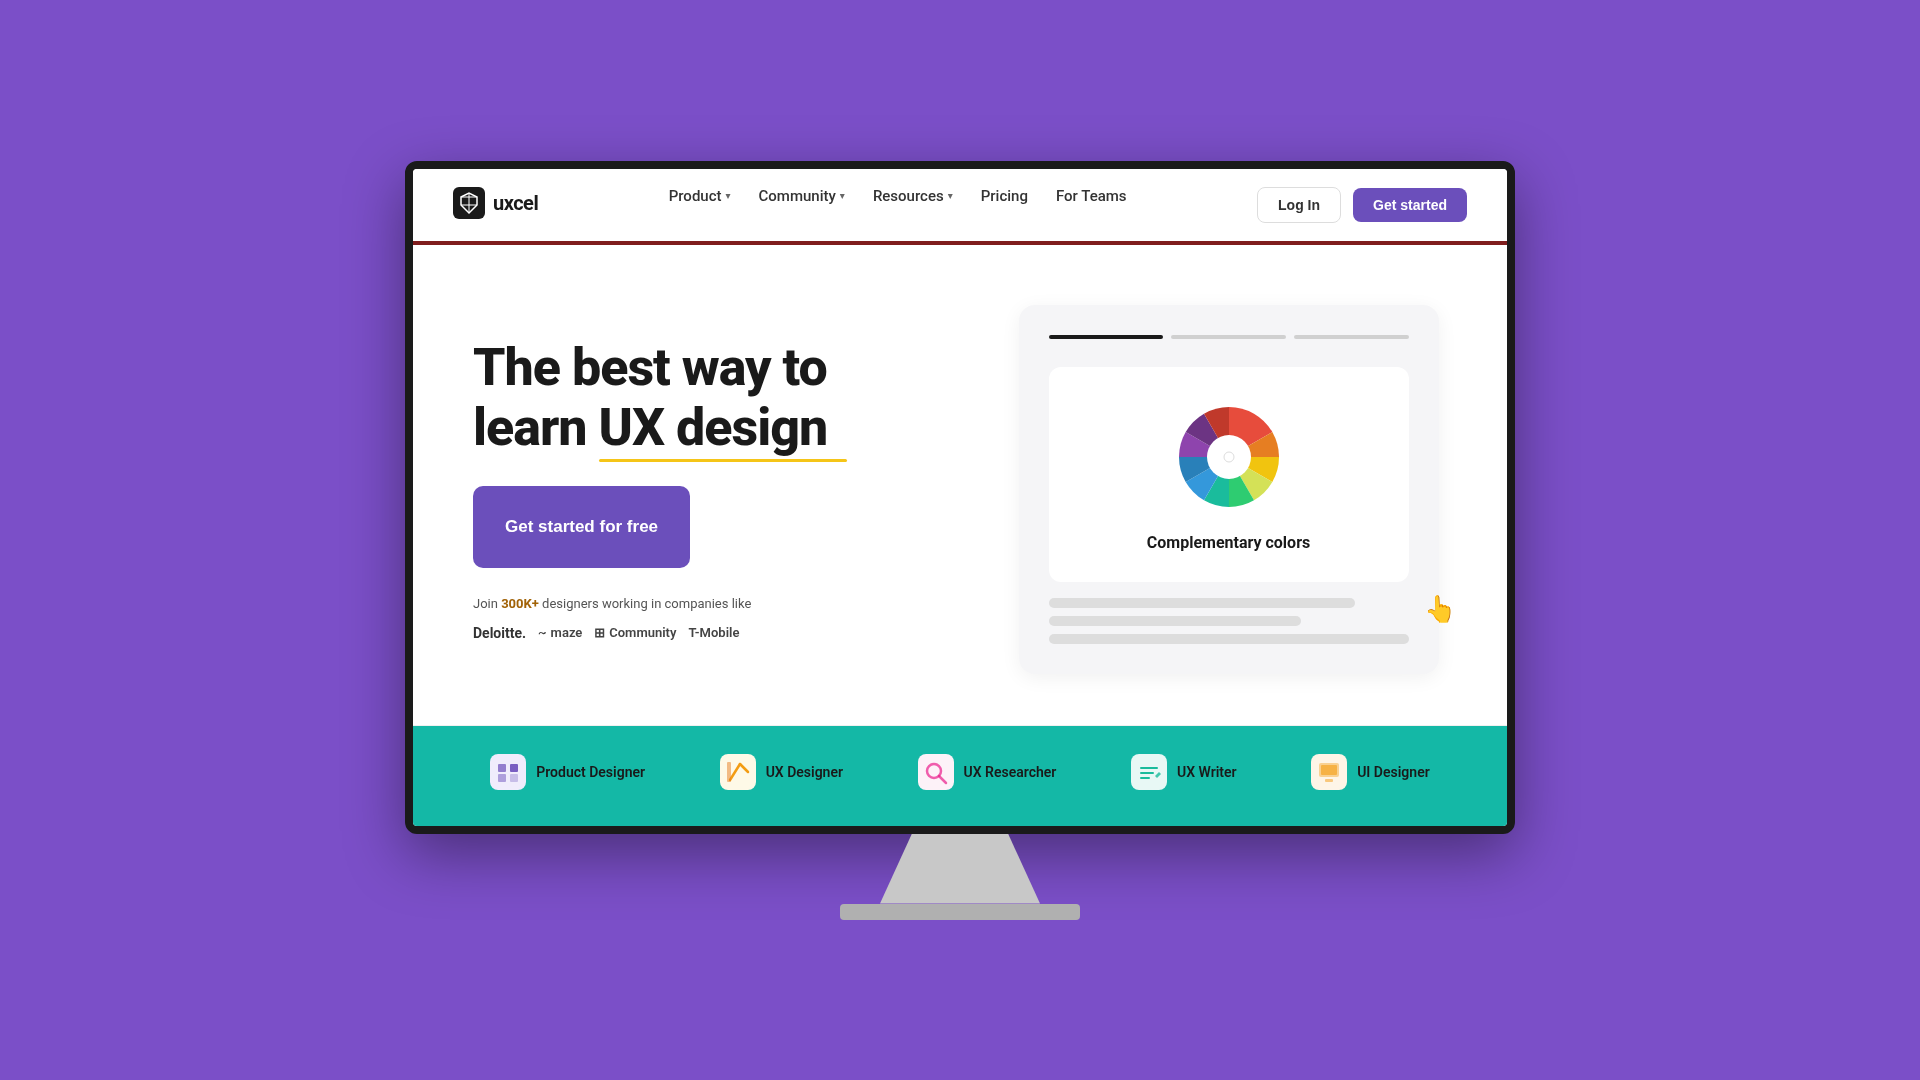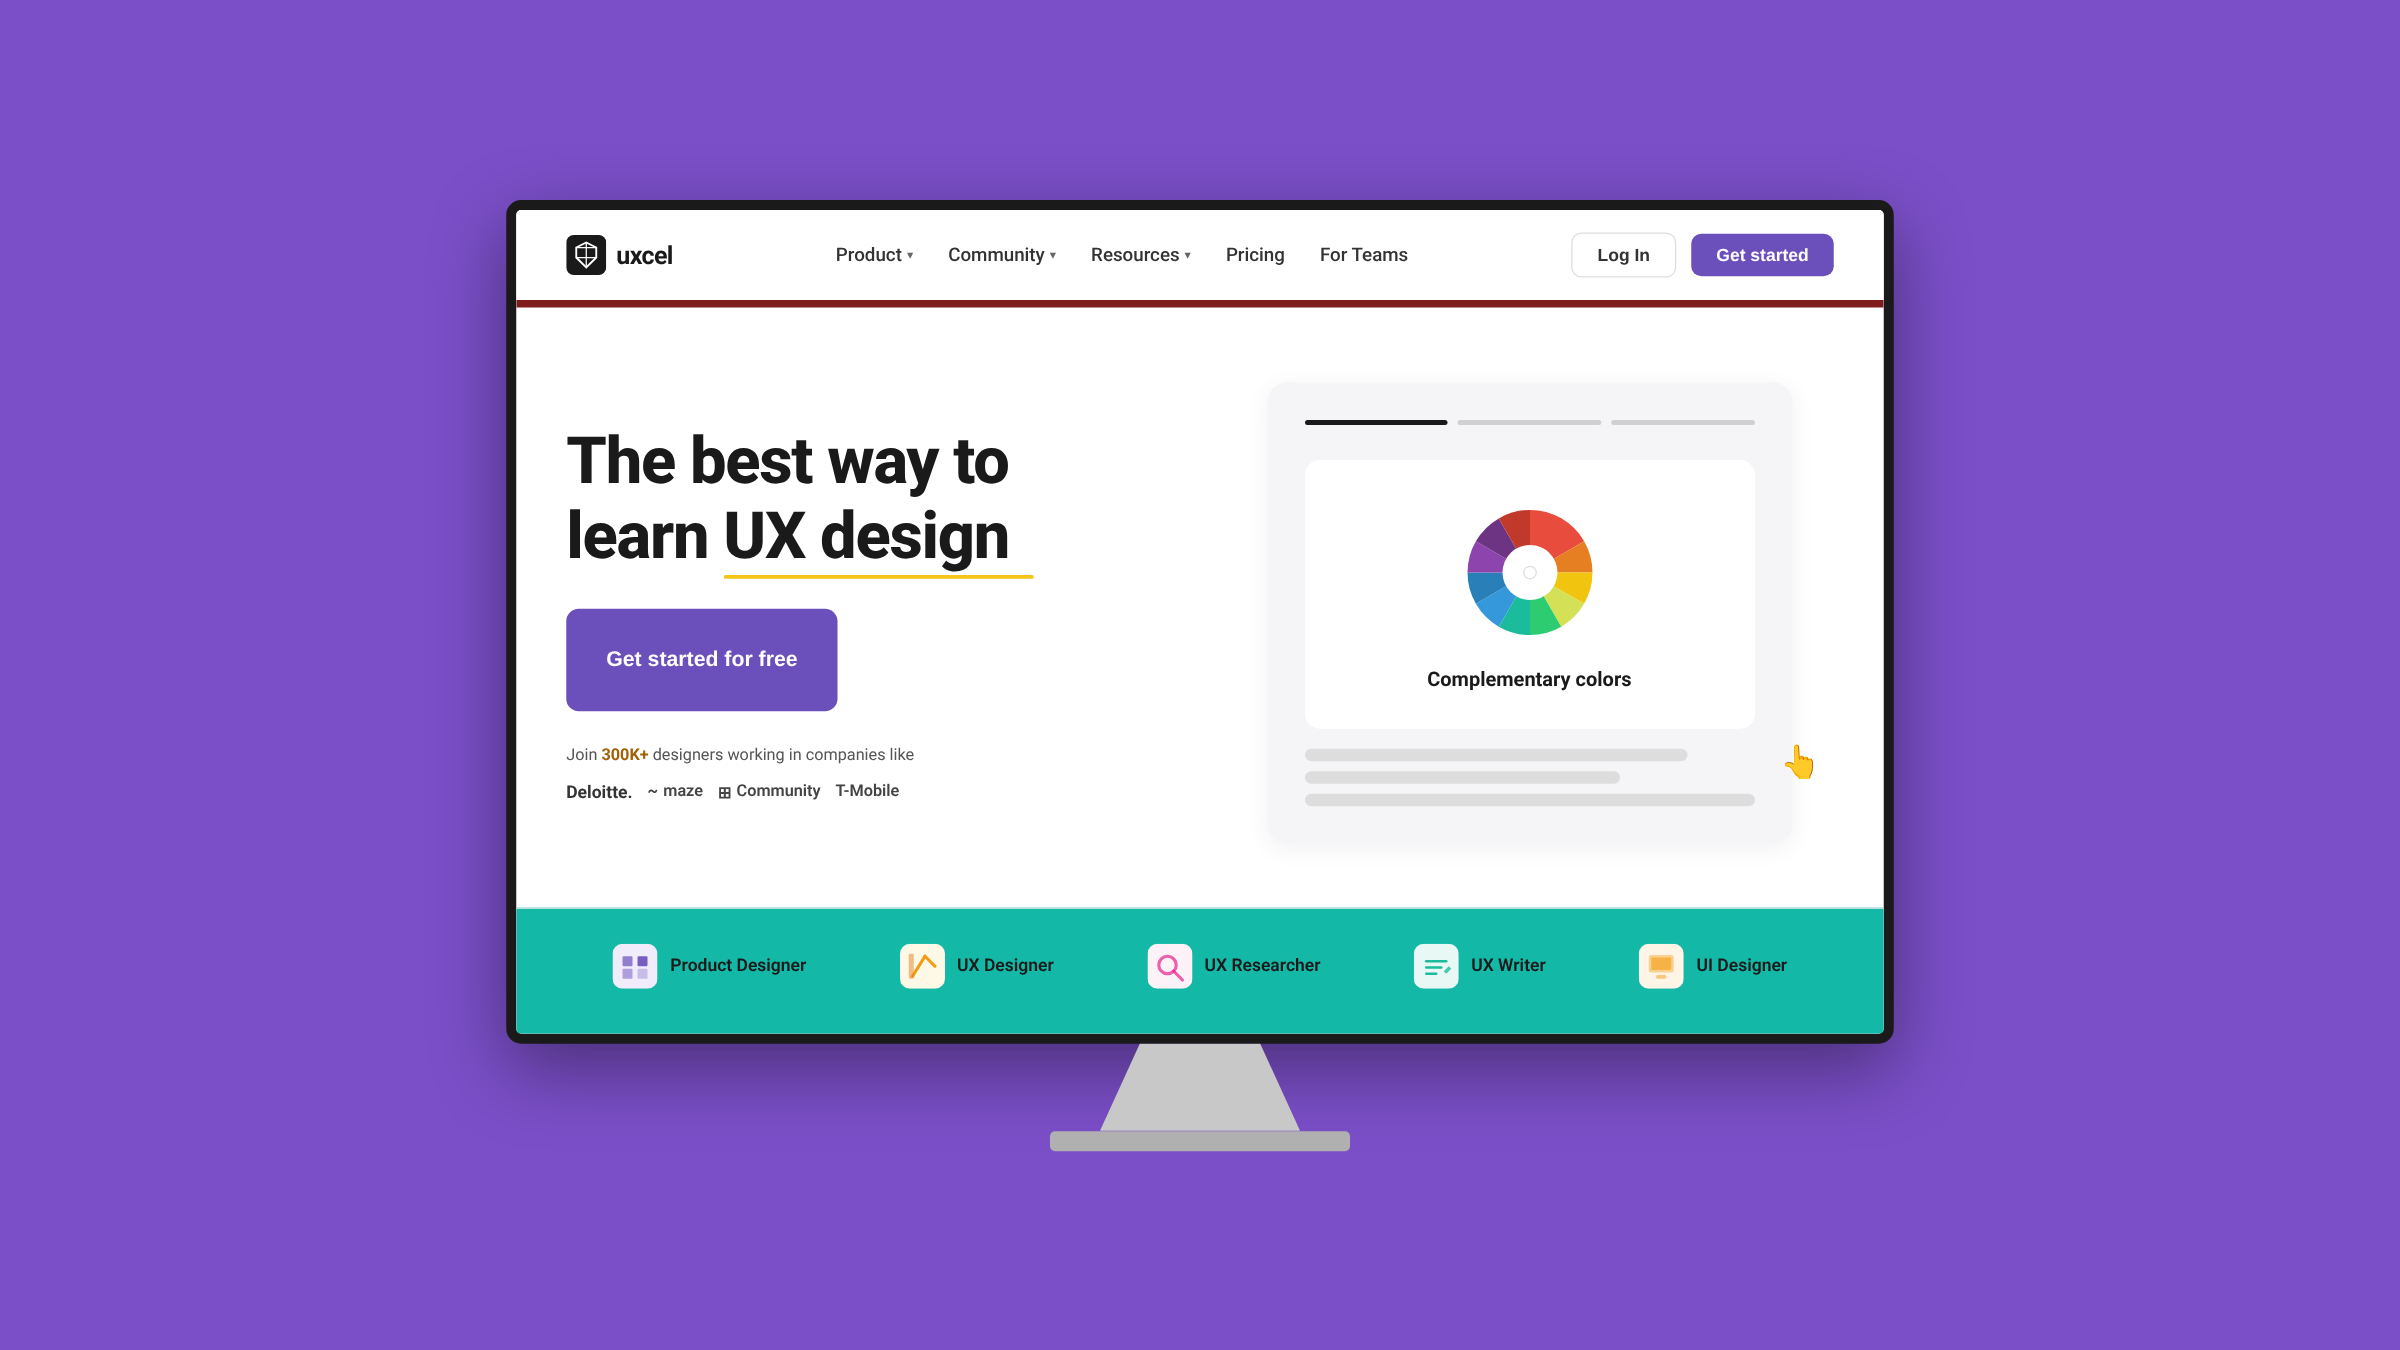--- a/index.html
+++ b/index.html
@@ -42,25 +42,25 @@
     .monitor-base {
       width: 240px;
       height: 16px;
       background: #b0b0b0;
       border-radius: 4px;
     }
 
     
     nav {
       display: flex;
-      align-items: center;
+      align-items: flex-start;
       justify-content: space-between;
       padding: 18px 40px;
       background: #fff;
-      border-bottom: 6px solid #7f1d1d;
+      border-bottom: 4px solid #7f1d1d;
       gap: 20px;
     }
 
     .logo-area {
       display: flex;
       align-items: center;
       gap: 8px;
     }
 
     .logo-icon {
@@ -129,20 +129,21 @@
       display: flex;
       align-items: center;
       padding: 50px 40px 40px 40px;
       gap: 40px;
       min-height: 480px;
     }
 
     .hero-left {
       flex: 1;
       max-width: 520px;
+      margin-left: 20px;
     }
 
     .hero-title {
       font-size: 52px;
       font-weight: 800;
       color: #1a1a1a;
       line-height: 1.15;
       margin-bottom: 28px;
       letter-spacing: -1px;
     }

